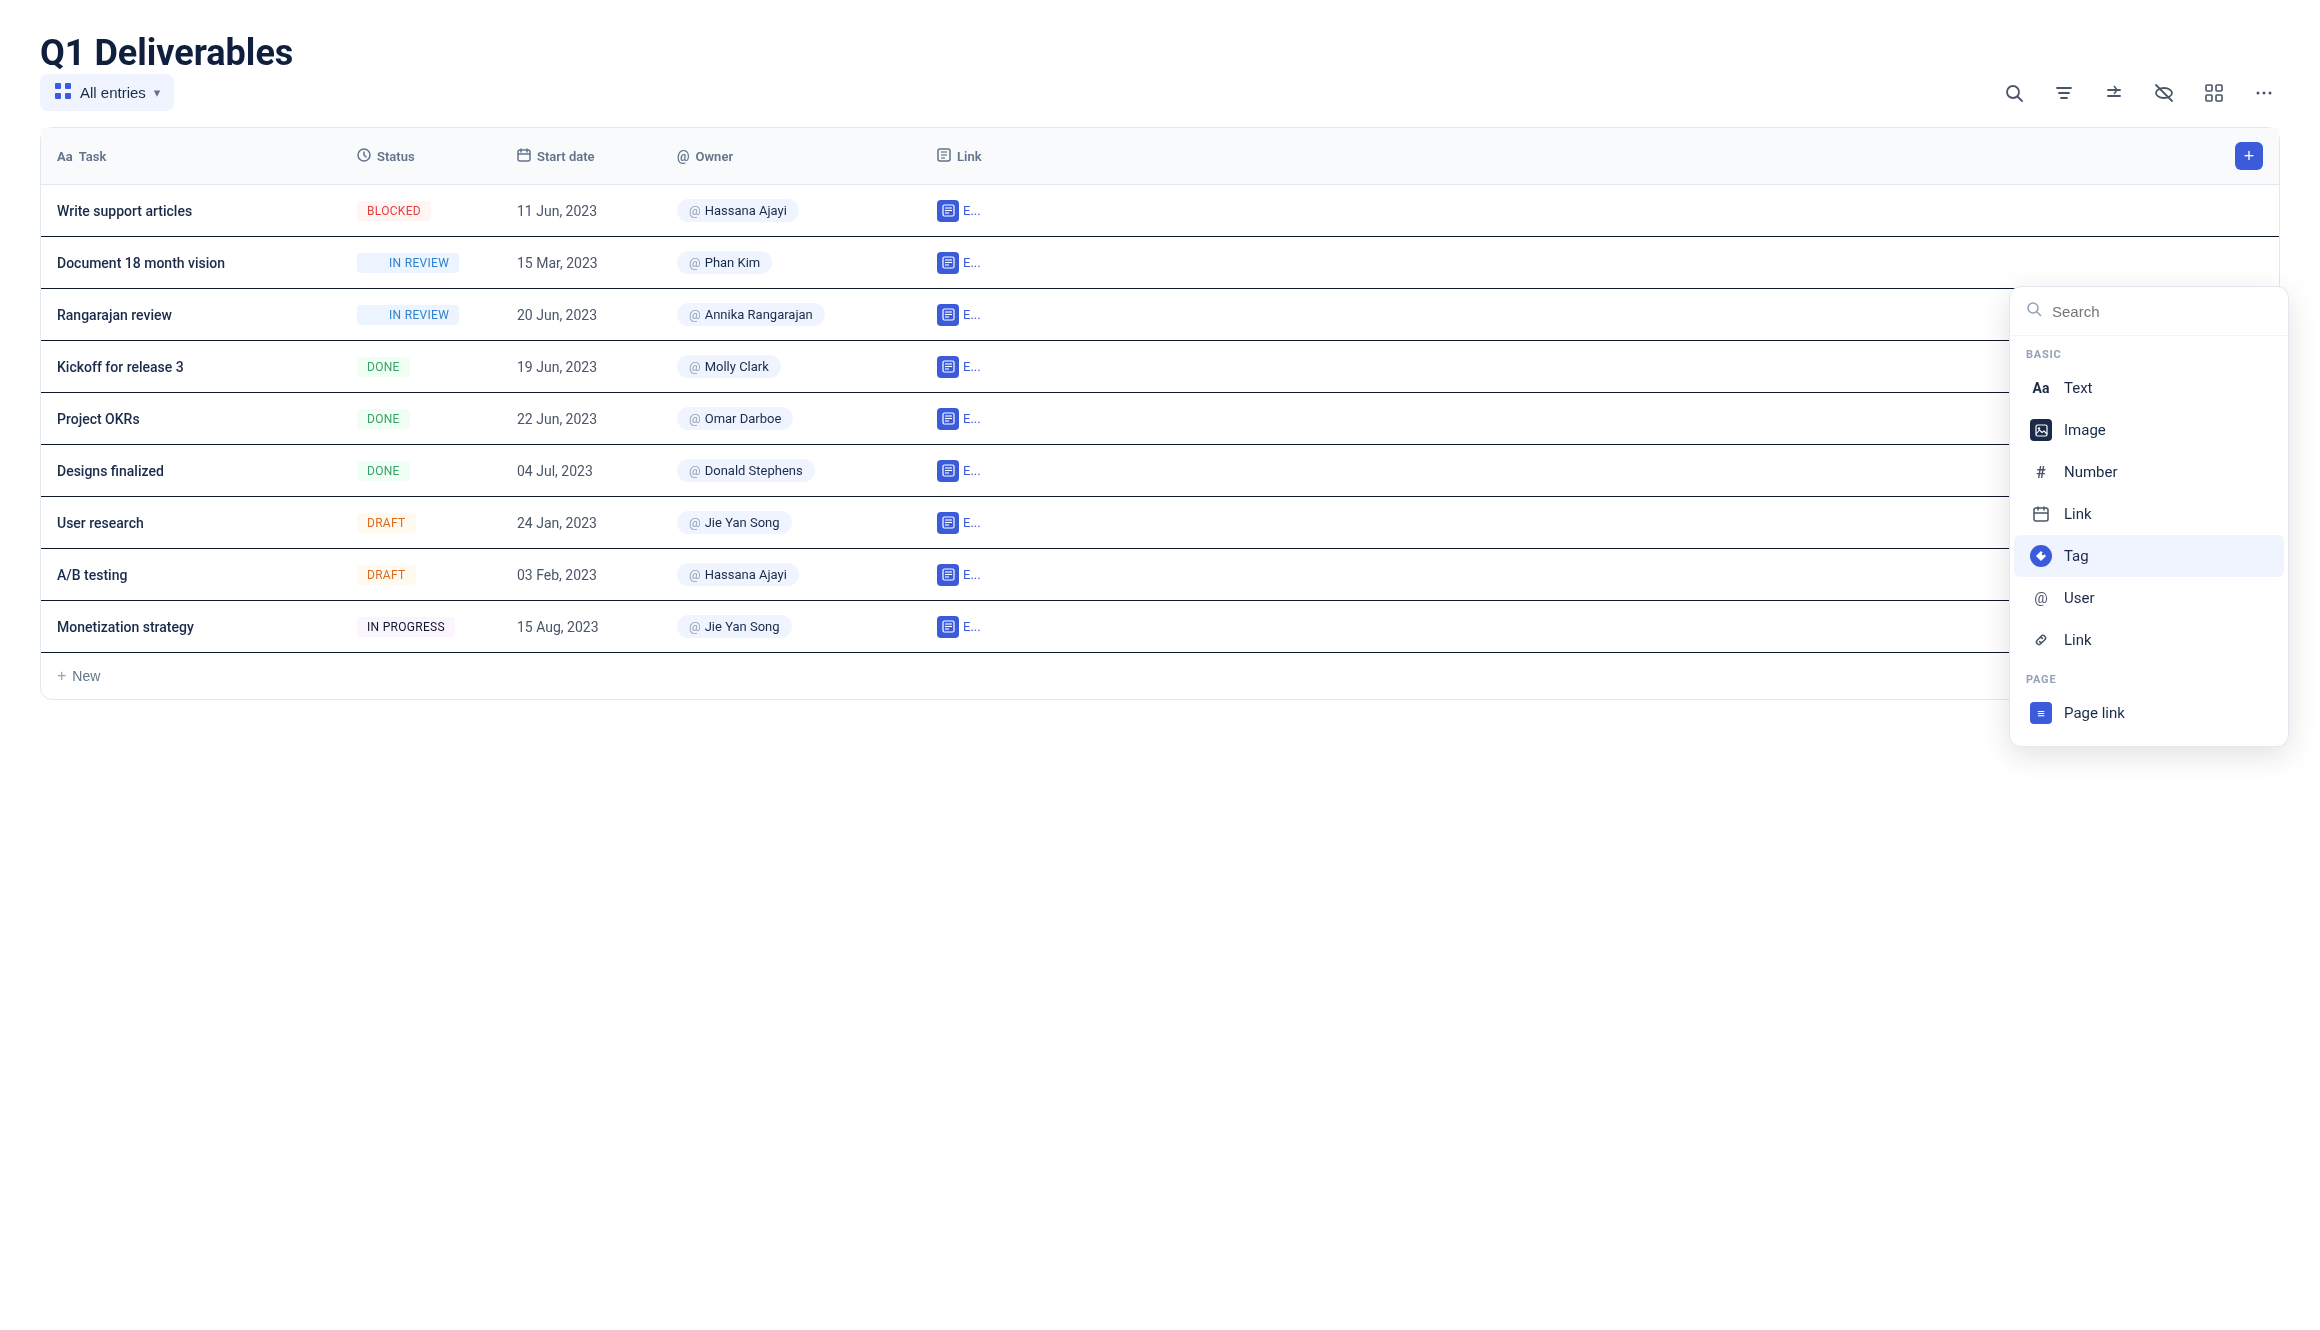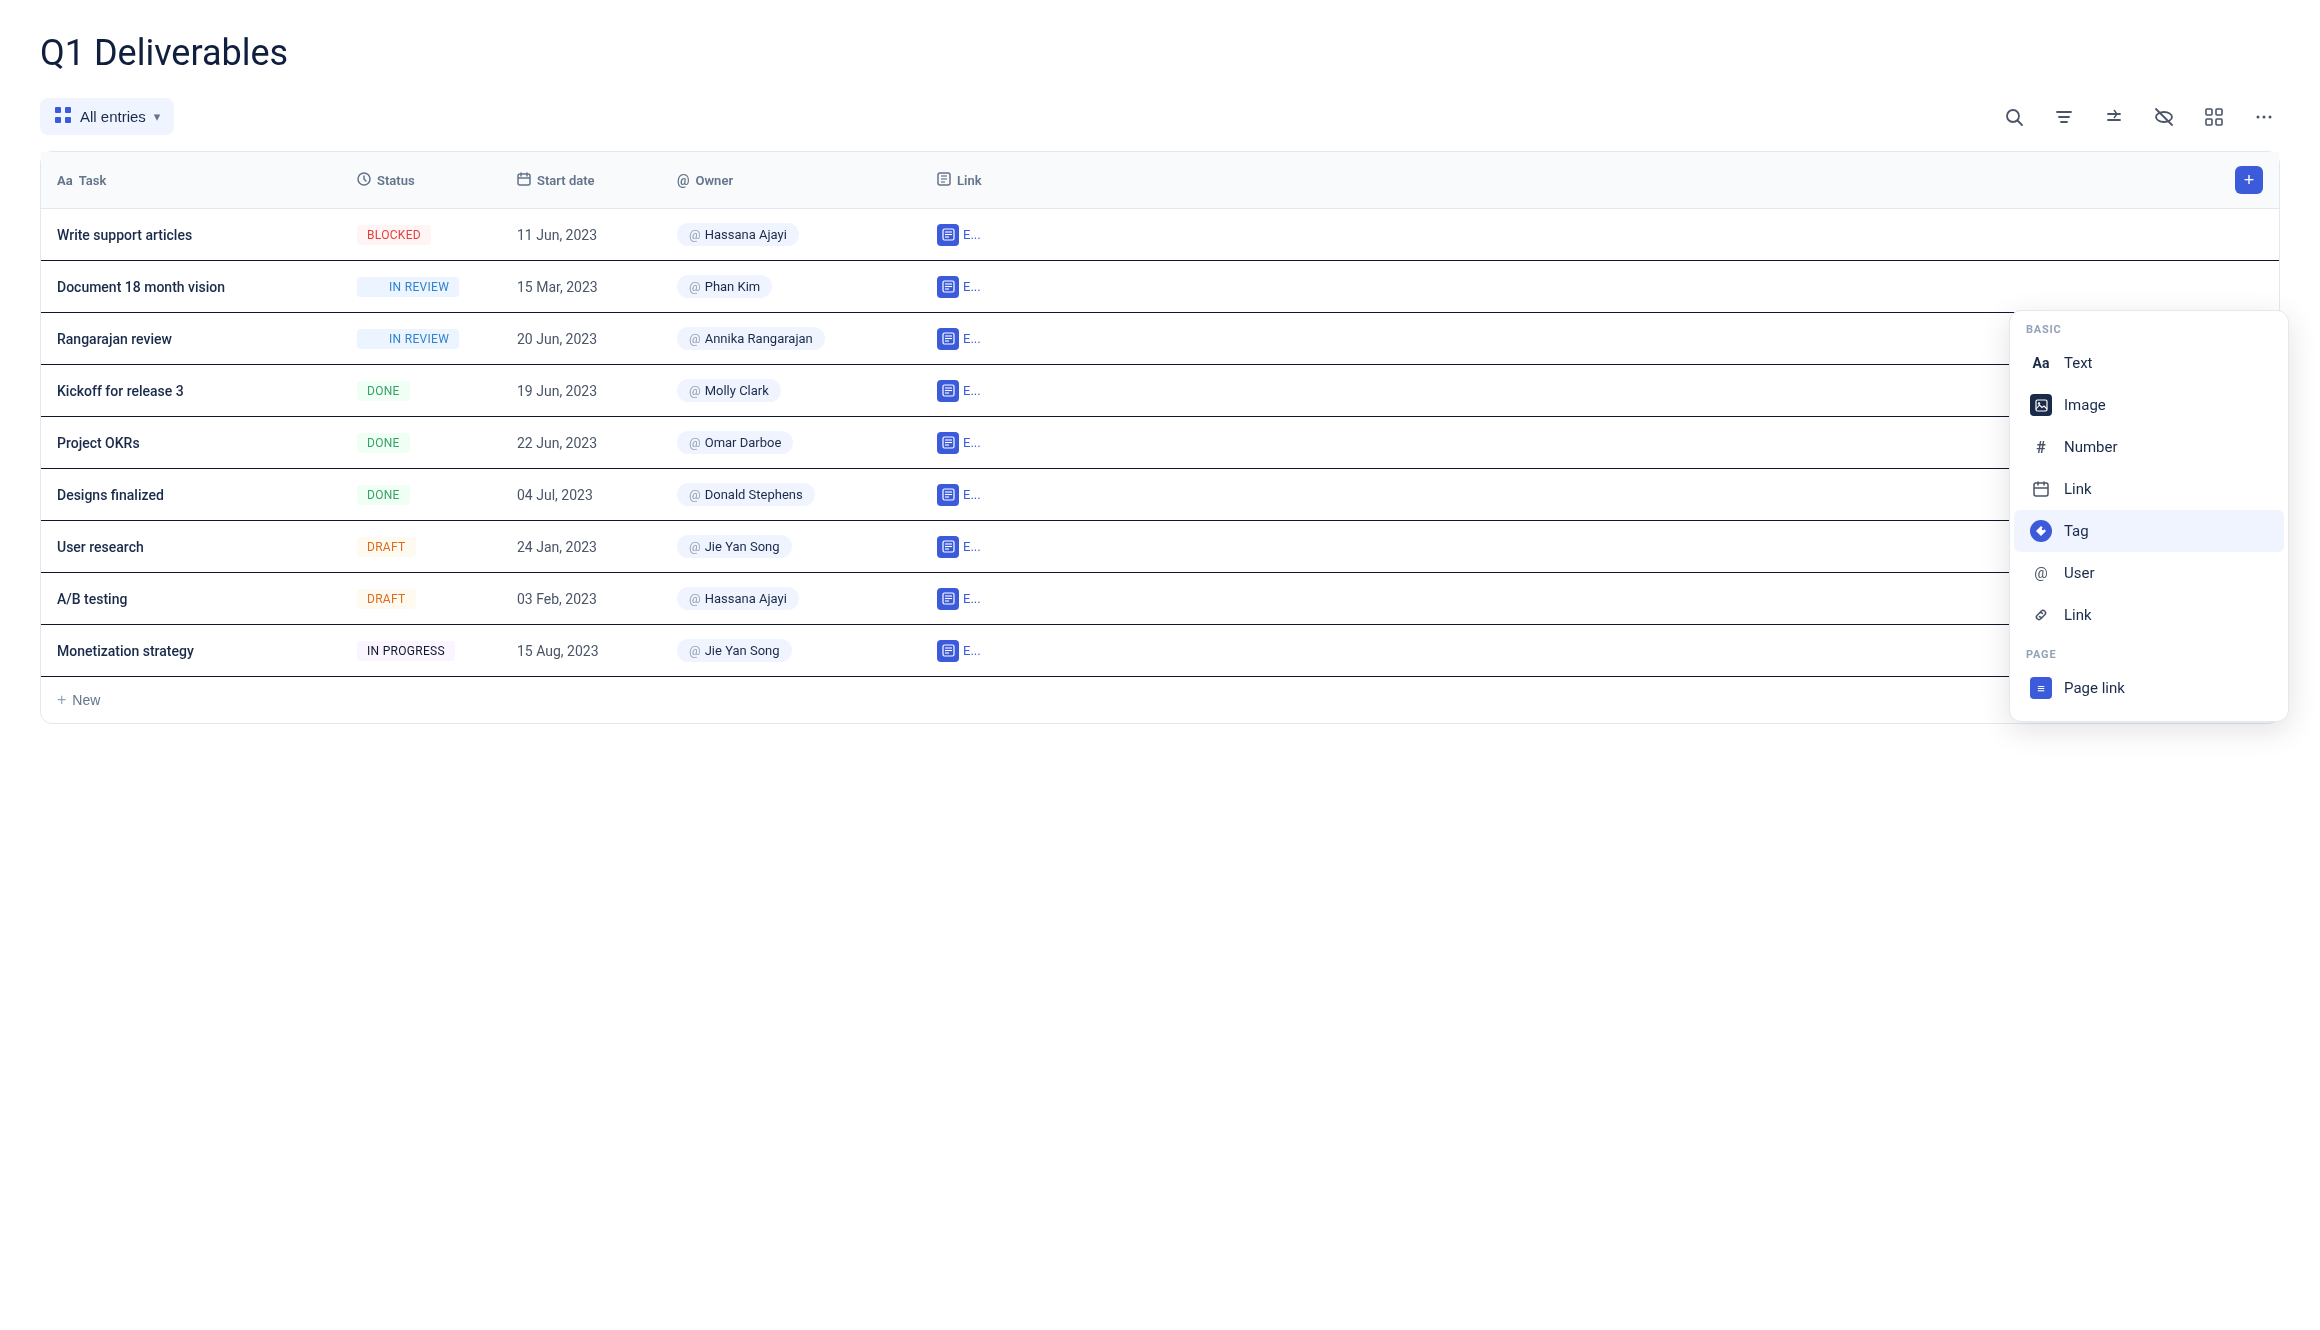--- a/index.html
+++ b/index.html
@@ -5,23 +5,22 @@
     * { box-sizing: border-box; margin: 0; padding: 0; }
     body {
       font-family: -apple-system, BlinkMacSystemFont, 'Segoe UI', Roboto, sans-serif;
       background: #ffffff;
       color: #1a2b4a;
       padding: 32px 40px;
       min-height: 100vh;
     }
     .page-title {
       font-size: 36px;
-      font-weight: 400;
+      font-weight: 700;
       color: #0f1f3d;
-      margin-bottom: 24px;
     }
     .toolbar {
       display: flex;
       align-items: center;
       justify-content: space-between;
       margin-bottom: 16px;
     }
     .all-entries-btn {
       display: flex;
       align-items: center;
@@ -596,20 +595,29 @@
       <button class="add-new-btn">
         <span style="font-size:16px; color:#94a3b8;">+</span>
         <span>New</span>
       </button>
     </td>
   </tr>
       </tbody>
   </table>
 
   <div class="dropdown-container">
+    <div class="dropdown-search">
+      <span>
+        <svg width="16" height="16" viewBox="0 0 16 16" fill="none">
+          <circle cx="7" cy="7" r="5" stroke="#94a3b8" stroke-width="1.6"></circle>
+          <line x1="11" y1="11" x2="14.5" y2="14.5" stroke="#94a3b8" stroke-width="1.6" stroke-linecap="round"></line>
+        </svg>
+      </span>
+      <input type="text" placeholder="Search" style="">
+    </div>
     <div>
       <div class="dropdown-section-label">BASIC</div>
       <div class="dropdown-item">
         <span class="dropdown-item-icon" style="font-weight:700; font-size:14px; color:#1a2b4a;">Aa</span>
         <span>Text</span>
       </div>
       <div class="dropdown-item">
         <span class="dropdown-item-icon img-icon">
           <svg width="13" height="13" viewBox="0 0 13 13" fill="none">
             <rect x="1" y="1" width="11" height="11" rx="1.5" stroke="white" stroke-width="1.2"></rect>

